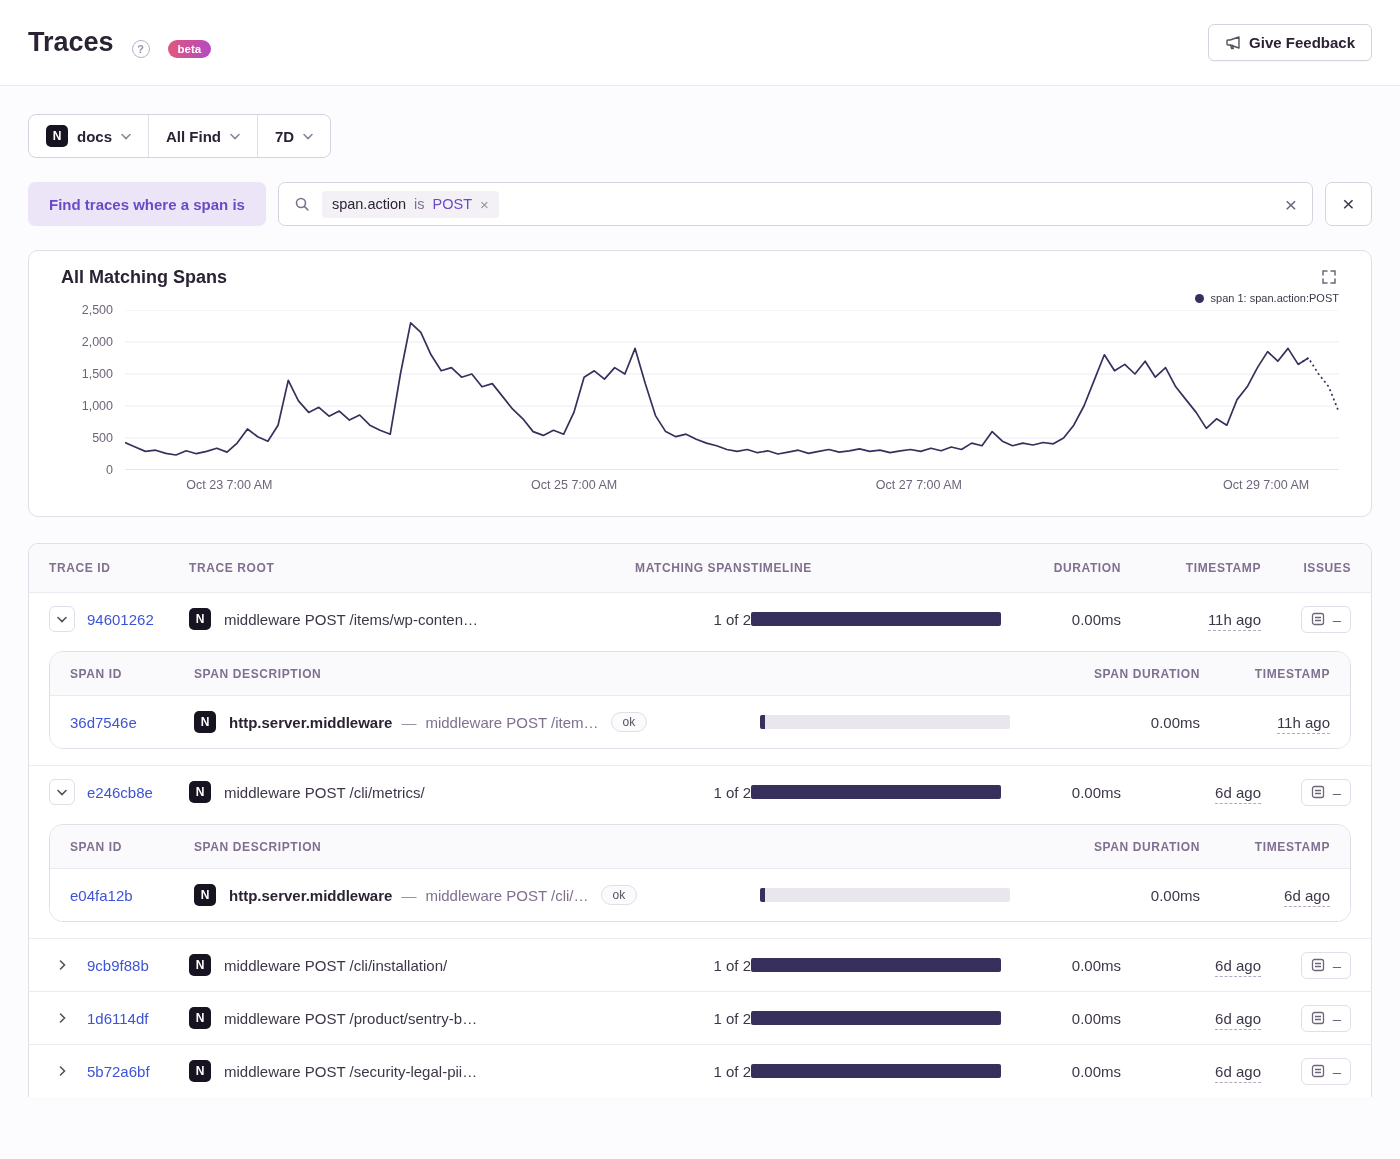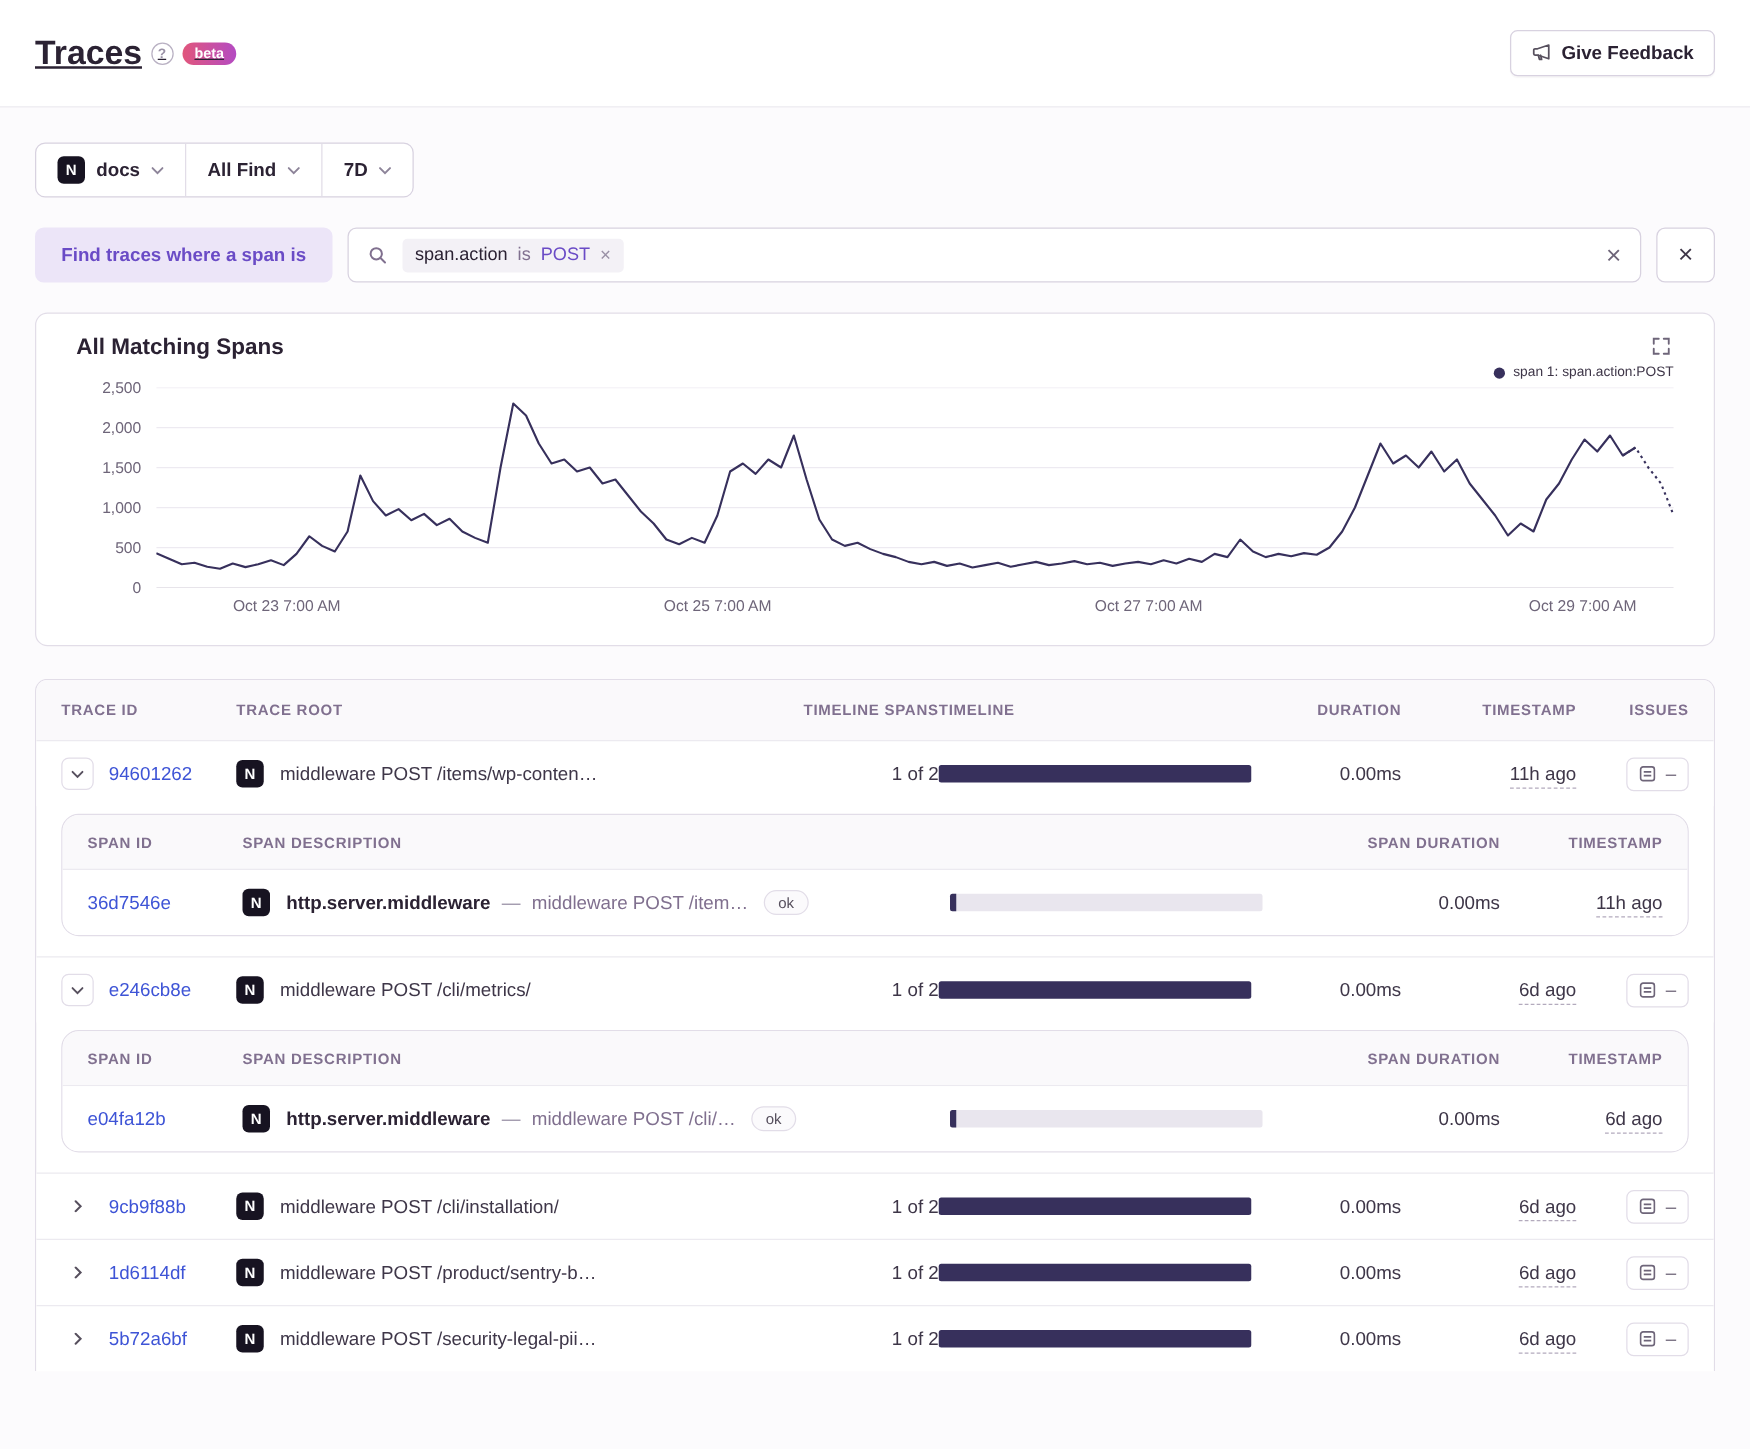--- a/index.html
+++ b/index.html
@@ -12,28 +12,28 @@
   }
   :root {
     --border:#e2dde8; --border2:#d8d2e0; --text:#2b2233; --text2:#3e3648;
     --muted:#80708f; --link:#3e54d6; --purple:#6a4bc6; --purple-bg:#ece5f8;
     --navy:#37305c; --track:#e9e6ee; --panel:#faf9fb;
   }
 
   
   .topbar { height:86px; background:#fff; border-bottom:1px solid #eceaf0;
     display:flex; align-items:center; justify-content:space-between; padding:0 28px; }
-  .title-group { display:flex; align-items:center; gap:7px;text-decoration:underline; }
+  .title-group { display:flex; align-items:flex-end; gap:18px; }
   .page-title { font-size:27px; font-weight:700; margin:0; }
   .help-badge { width:18px; height:18px; border:1.5px solid #b9b1c3; color:#9a91a6;
     border-radius:50%; font-size:11px; font-weight:700; display:inline-flex;
     align-items:center; justify-content:center; cursor:pointer; }
   .beta-badge { background:linear-gradient(90deg,#e1567c,#b44bc2); color:#fff;
     font-size:11.5px; font-weight:700; padding:3px 10px; border-radius:20px; }
-  .btn { display:inline-flex; align-items:flex-start; gap:8px; background:#fff;
+  .btn { display:inline-flex; align-items:center; gap:8px; background:#fff;
     border:1px solid var(--border2); border-radius:6px; font:inherit; font-weight:600;
     font-size:15px; color:var(--text); padding:9px 16px; cursor:pointer;
     box-shadow:0 1px 1px rgba(40,30,60,.04); }
   .icon { display:inline-flex; align-items:center; color:#57505e; }
 
   .content { padding:28px; }
 
   
   .filterbar { display:inline-flex; background:#fff; border:1px solid var(--border2);
     border-radius:8px; height:44px; overflow:hidden; }
@@ -240,21 +240,21 @@
         </div>
       </div>
     </div>
   </section>
 
   
   <section class="card table-card">
     <div class="thead">
       <div>TRACE ID</div>
       <div>TRACE ROOT</div>
-      <div class="right">TIMELINE SPANS</div>
+      <div class="right">MATCHING SPANS</div>
       <div>TIMELINE</div>
       <div class="right">DURATION</div>
       <div class="right">TIMESTAMP</div>
       <div class="right">ISSUES</div>
     </div>
 
     <div class="trow">
       <div class="cell-id">
         <button class="toggle">
           <svg width="10" height="7" viewBox="0 0 10 7" fill="none" stroke="currentColor" stroke-width="1.6" stroke-linecap="round">

